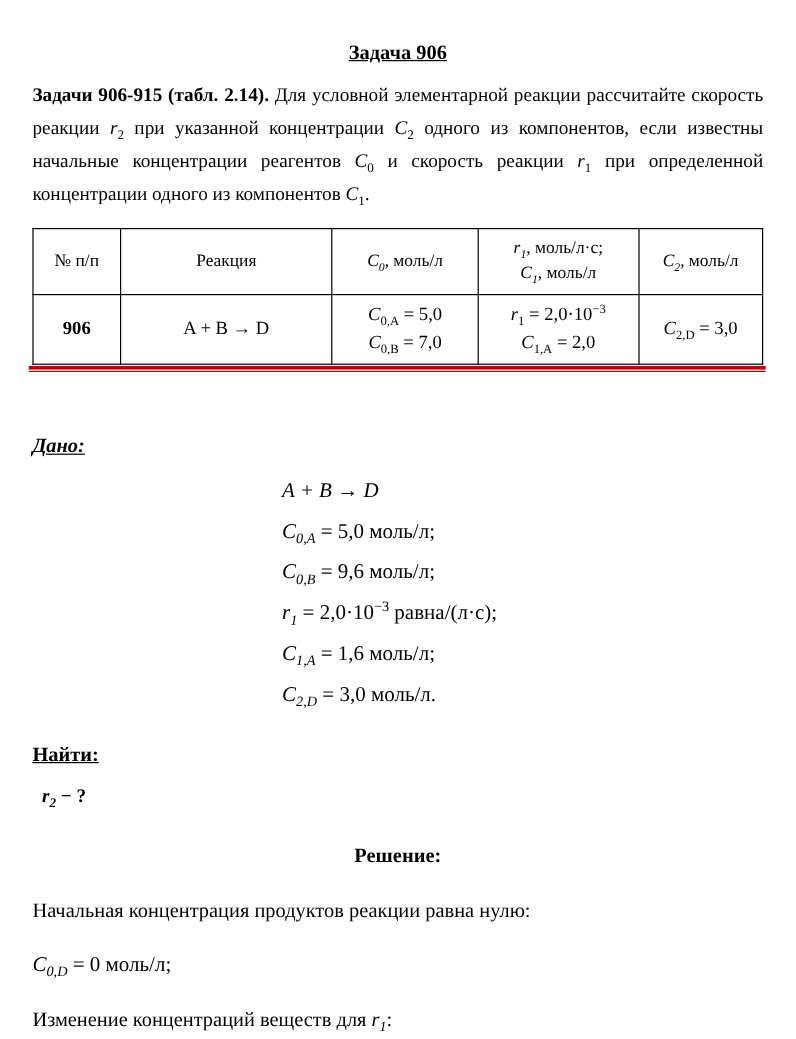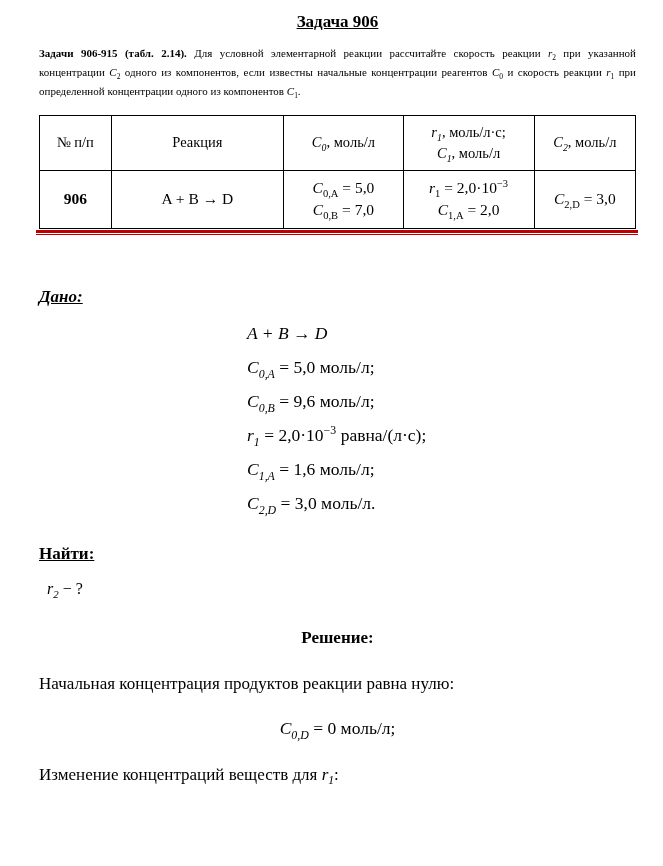--- a/index.html
+++ b/index.html
@@ -3,29 +3,29 @@
 <meta charset="utf-8">
 <style>
   * { box-sizing: border-box; }
   html, body { margin: 0; padding: 0; }
   body {
     width: 663px; height: 866px;
     background: #ffffff; color: #000;
     font-family: "Liberation Serif", "DejaVu Serif", serif;
     overflow: hidden;
   }
-  .page { padding: 10px 27px 0 39px; }
+  .page { padding: 10px 27px 0 27px; margin-top: 22px; }
 
   .doc-title {
     text-align: center; font-weight: bold; text-decoration: underline;
     font-size: 17px; margin: 2px 0 12px 0;
   }
 
   .intro {
-    font-size: 11px; line-height: 1.72; text-align: justify;
+    font-size: 16px; line-height: 1.72; text-align: justify;
     margin: 0 0 14px 0;
   }
 
   sub { font-size: 68%; line-height: 0; }
   sup { font-size: 68%; line-height: 0; }
 
   table.data-table {
     border-collapse: collapse; width: 100%;
     font-size: 14.5px; table-layout: fixed;
   }
@@ -48,29 +48,29 @@
   .section-label {
     font-weight: bold; text-decoration: underline;
     font-size: 17px; margin: 0;
   }
   .label-dado   { margin-top: 52px; font-style: italic; }
   .label-najti  { margin-top: 30px; text-decoration: underline; }
 
   .given-block { margin: 16px 0 0 208px; font-size: 17.5px; }
   .math-line { margin: 0 0 13px 0; }
 
-  .find-line { margin: 16px 0 0 8px; font-size: 16px; }
+  .find-line { margin: 16px 0 0 8px; font-size: 16px; font-weight: bold; }
 
   .solution-title {
     text-align: center; font-weight: bold; 
     font-size: 17px; margin: 30px 0 0 0;
   }
 
   .sol-text { font-size: 17px; margin: 26px 0 0 0; }
-  .sol-eq   { text-align: center; font-size: 17.5px; margin: 24px 0 0 0; }
+  .sol-eq   { font-size: 17.5px; margin: 24px 0 0 0; }
 </style>
 </head>
 <body>
 
 <div class="page">
 
   <div class="doc-title">Задача 906</div>
 
   <p class="intro"><span style="font-weight: bold;">Задачи 906-915 (табл. 2.14).</span><span> Для условной элементарной реакции рассчитайте скорость реакции </span><span style="font-style: italic;">r</span><sub>2</sub><span> при указанной концентрации </span><span style="font-style: italic;">C</span><sub>2</sub><span> одного из компонентов, если известны начальные концентрации реагентов </span><span style="font-style: italic;">C</span><sub>0</sub><span> и скорость реакции </span><span style="font-style: italic;">r</span><sub>1</sub><span> при определенной концентрации одного из компонентов </span><span style="font-style: italic;">C</span><sub>1</sub><span>.</span></p>
 

